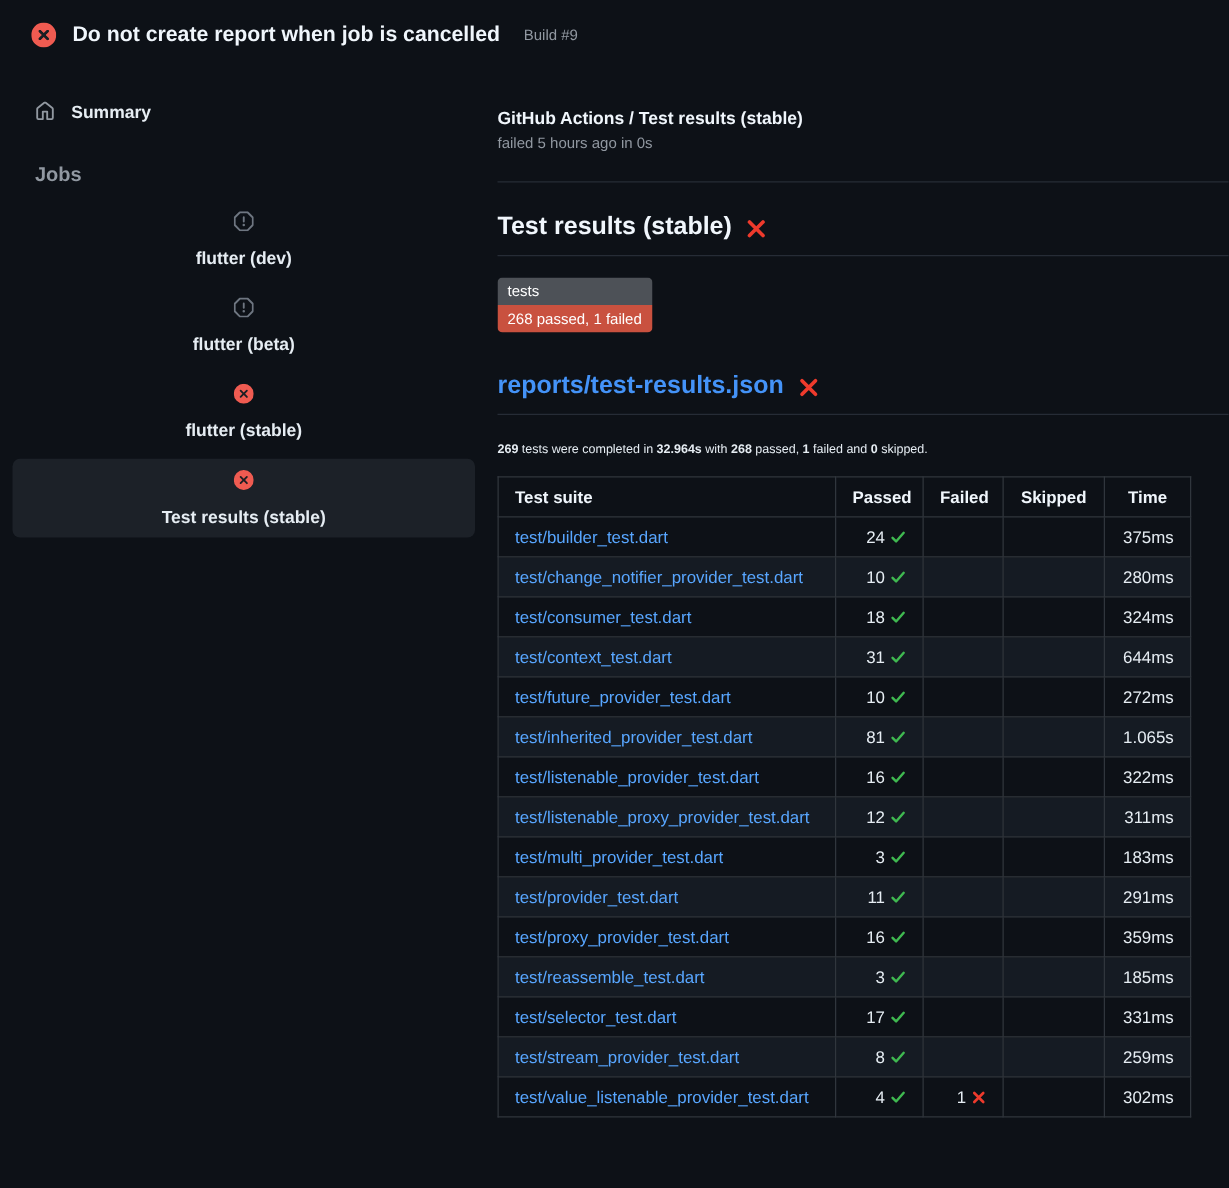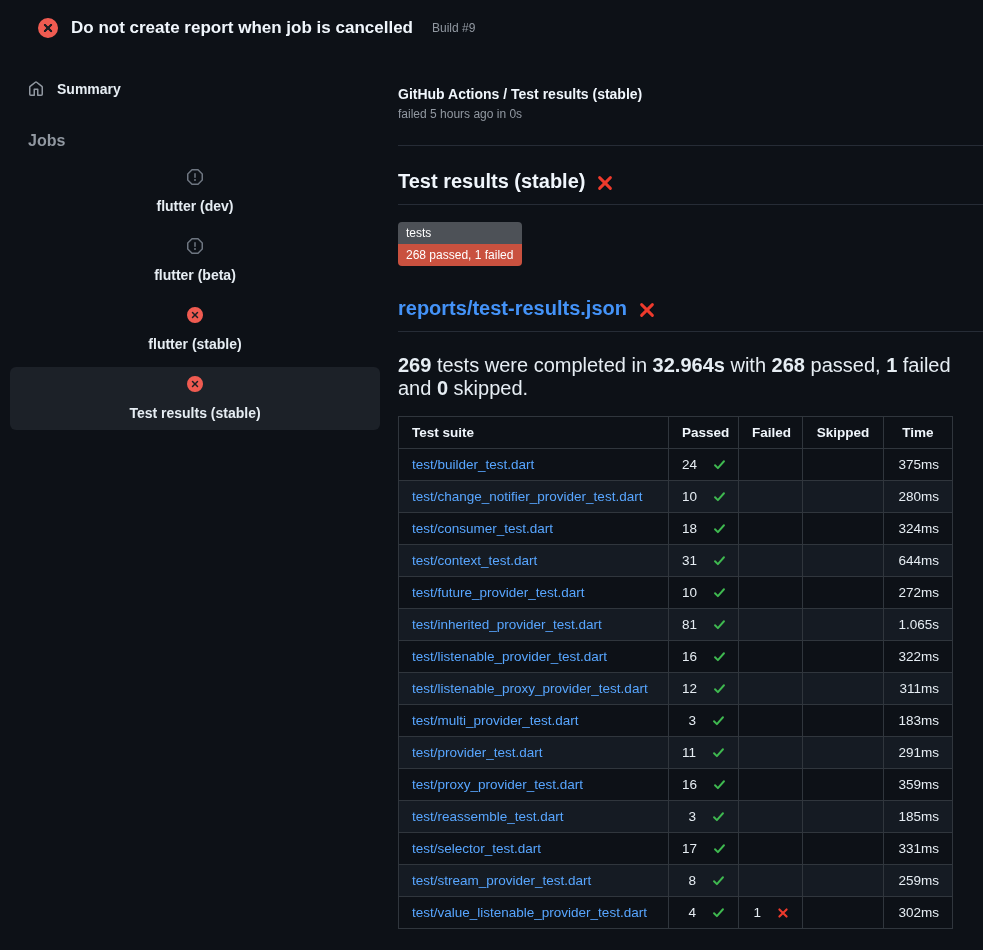--- a/index.html
+++ b/index.html
@@ -23,21 +23,21 @@
   }
   *{box-sizing:border-box;margin:0;padding:0;}
   html,body{width:983px;height:950px;overflow:hidden;}
   body{
     background:var(--page-bg);
     color:var(--text-primary);
     font-family:"Liberation Sans", sans-serif;
     font-size:14px;
   }
   
-  .top-header{display:flex;align-items:center;gap:13px;height:56px;padding-left:38px;}
+  .top-header{display:flex;align-items:center;gap:13px;height:56px;padding-left:25px;}
   .top-header .status-ico{width:20px;height:20px;flex:0 0 auto;color:var(--icon-red);}
   .top-title{font-size:17px;font-weight:700;color:var(--title-bright);}
   .top-build{font-size:12px;font-weight:400;color:var(--text-secondary);margin-left:6px;}
   
   .layout{display:flex;align-items:flex-start;}
   .sidebar{width:390px;flex:0 0 auto;padding-top:16px;}
   .side-item{
     display:flex;align-items:center;gap:13px;
     margin:0 10px;padding:9px 18px;border-radius:6px;
     font-size:14px;font-weight:600;color:var(--text-primary);
@@ -64,39 +64,39 @@
   .x-emoji{width:18px;height:18px;color:var(--emoji-red);flex:0 0 auto;margin-top:2px;}
   .badge{display:inline-flex;margin-top:17px;font-size:12px;font-weight:400;border-radius:4px;overflow:hidden;line-height:1;flex-direction:column;}
   .badge .badge-label{background:var(--badge-label-bg);color:#fff;padding:5px 7px 5px 8px;}
   .badge .badge-value{background:var(--badge-value-bg);color:#fff;padding:5px 9px 5px 8px;}
   .report-h2{
     display:flex;align-items:center;gap:11px;
     font-size:20px;font-weight:600;
     margin-top:31px;padding-bottom:11px;border-bottom:1px solid var(--divider);
   }
   .report-h2 a{color:var(--heading-link-blue);text-decoration:none;}
-  .summary-line{margin-top:22px;font-size:20px;color:var(--text-primary);}
+  .summary-line{margin-top:22px;font-size:10px;color:var(--text-primary);}
   .summary-line .b{font-weight:700;}
   
   table.results{
     margin-top:16px;border-collapse:collapse;table-layout:fixed;width:554px;
     font-size:13.5px;
   }
   table.results th,table.results td{
     border:1px solid var(--border);
     padding:8px 13px;
     overflow:hidden;white-space:nowrap;
   }
   table.results th{font-weight:700;color:var(--title-bright);}
   table.results th.col-suite{text-align:left;}
   table.results td{text-align:right;color:var(--text-primary);}
   table.results td.suite{text-align:left;}
   table.results td.suite a{color:var(--link-blue);text-decoration:none;cursor:pointer;}
   tbody tr:nth-child(even){background:var(--row-alt-bg);}
-  .cell-flex{display:inline-flex;align-items:center;gap:16px;}
+  .cell-flex{display:inline-flex;align-items:center;gap:4px;}
   .check-ico{width:13px;height:13px;color:var(--success-green);}
   .fail-x-ico{width:12px;height:12px;color:var(--emoji-red);}
 </style>
 </head>
 <body>
 
 <div class="top-header">
   <span class="status-ico">
     <svg viewBox="0 0 16 16" width="20" height="20" fill="currentColor">
         <path d="M2.343 13.657A8 8 0 1 1 13.658 2.343 8 8 0 0 1 2.343 13.657ZM6.03 4.97a.751.751 0 0 0-1.042.018.751.751 0 0 0-.018 1.042L6.94 8 4.97 9.97a.749.749 0 0 0 .326 1.275.749.749 0 0 0 .734-.215L8 9.06l1.97 1.97a.749.749 0 0 0 1.275-.326.749.749 0 0 0-.215-.734L9.06 8l1.97-1.97a.749.749 0 0 0-.326-1.275.749.749 0 0 0-.734.215L8 6.94Z" fill="var(--icon-red)"></path>

